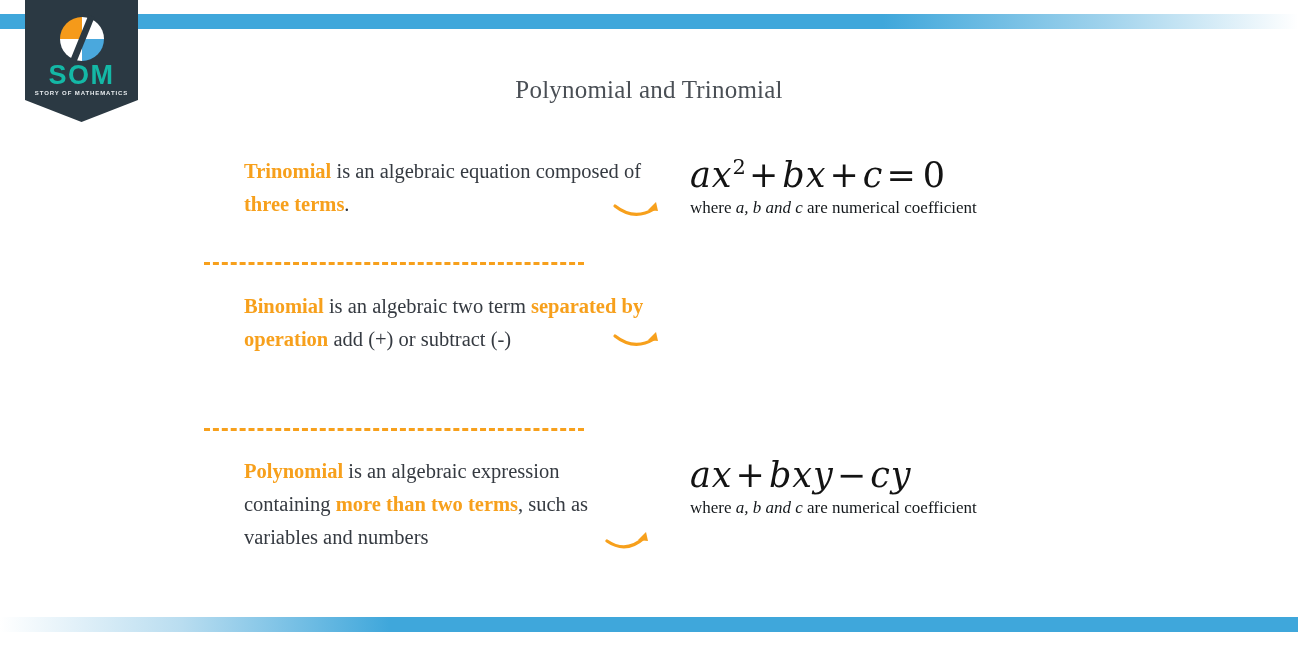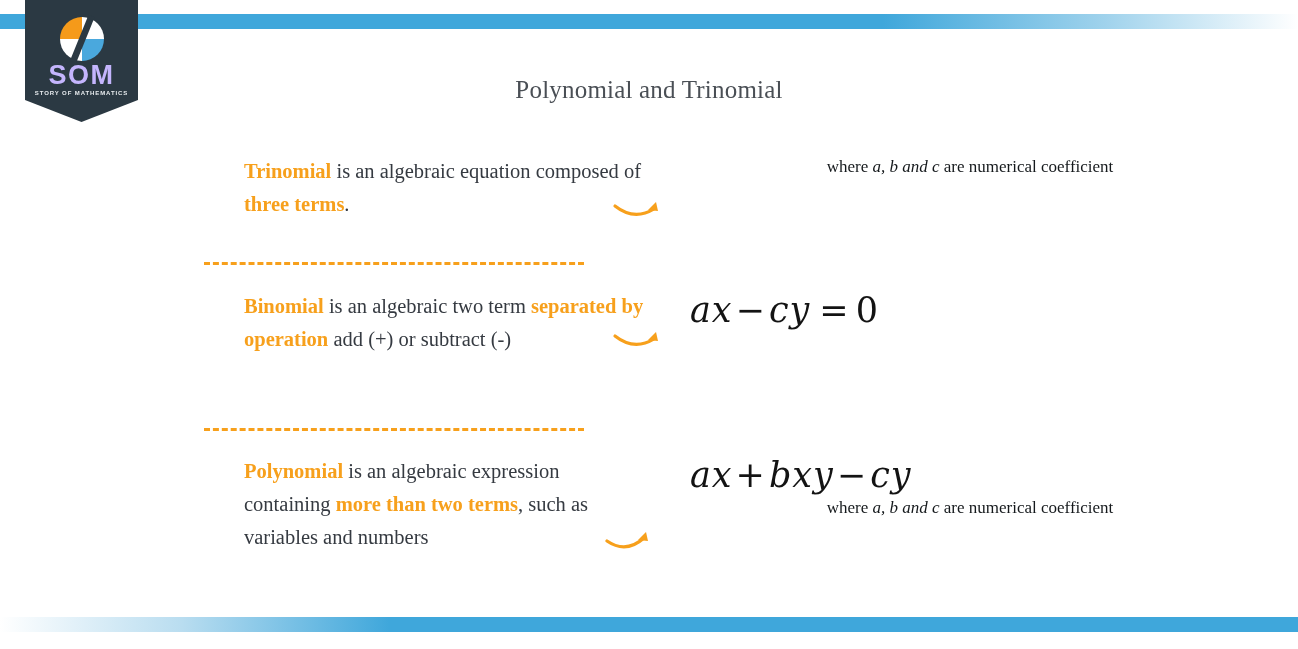--- a/index.html
+++ b/index.html
@@ -57,21 +57,21 @@
     transform: translateX(-50%);
     width: 50px;
     height: 50px;
   }
   .badge-som {
     position: absolute;
     left: 0;
     top: 62px;
     width: 113px;
     text-align: center;
-    color: #c4b5fd;
+    color: #14b8a6;
     font-family: "Liberation Sans", sans-serif;
     font-weight: bold;
     font-size: 27px;
     letter-spacing: 1.5px;
     line-height: 1;
   }
   .badge-tag {
     position: absolute;
     left: 0;
     top: 90px;
@@ -155,21 +155,20 @@
   .eq .op {
     font-style: normal;
     padding: 0 3px;
   }
   .eqnote {
     margin-top: 2px;
     font-family: "Liberation Serif", serif;
     font-size: 17px;
     color: #15191c;
     white-space: nowrap;
-    text-align: center;
   }
   .eqnote i { font-style: italic; }
 
   
   .divider {
     position: absolute;
     left: 204px;
     width: 380px;
     height: 0;
     border-top: 3px dashed #f7a01c;
@@ -203,42 +202,42 @@
     <div class="desc">
       <span class="hl">Trinomial</span><span> is an algebraic equation composed of </span><span class="hl">three terms</span><span>.</span>
     </div>
 
     <svg class="arrow arrow-1" viewBox="0 0 52 26">
       <path d="M3 9 Q22 24 42 12" stroke="#f7a01c" stroke-width="3.2" fill="none" stroke-linecap="round"></path>
       <path d="M44 5 L46 14 L36 13 Z" fill="#f7a01c"></path>
     </svg>
 
     <div class="eqblock">
+      <div class="eq">
+        <span>ax</span><sup>2</sup><span class="op">+</span><span>bx</span><span class="op">+</span><span>c</span><span class="op">=</span><span class="op">0</span>
+      </div>
       <div class="eqnote">
         <span>where </span><i>a, b and c</i><span> are numerical coefficient</span>
       </div>
     </div>
   </div>
 
   <div class="divider divider-1"></div>
 
   <div class="row row-2">
     <div class="desc">
       <span class="hl">Binomial</span><span> is an algebraic two term </span><span class="hl">separated by operation</span><span> add (+) or subtract (-)</span>
     </div>
 
     <svg class="arrow arrow-2" viewBox="0 0 52 26">
       <path d="M3 9 Q22 24 42 12" stroke="#f7a01c" stroke-width="3.2" fill="none" stroke-linecap="round"></path>
       <path d="M44 5 L46 14 L36 13 Z" fill="#f7a01c"></path>
     </svg>
 
     <div class="eqblock">
-      <div class="eq">
-        <span>ax</span><sup></sup><span class="op">−</span><span>cy</span><span class="op"></span><span></span><span class="op">=</span><span class="op">0</span>
-      </div>
     </div>
   </div>
 
   <div class="divider divider-2"></div>
 
   <div class="row row-3">
     <div class="desc">
       <span class="hl">Polynomial</span><span> is an algebraic expression containing </span><span class="hl">more than two terms</span><span>, such as variables and numbers</span>
     </div>
 

